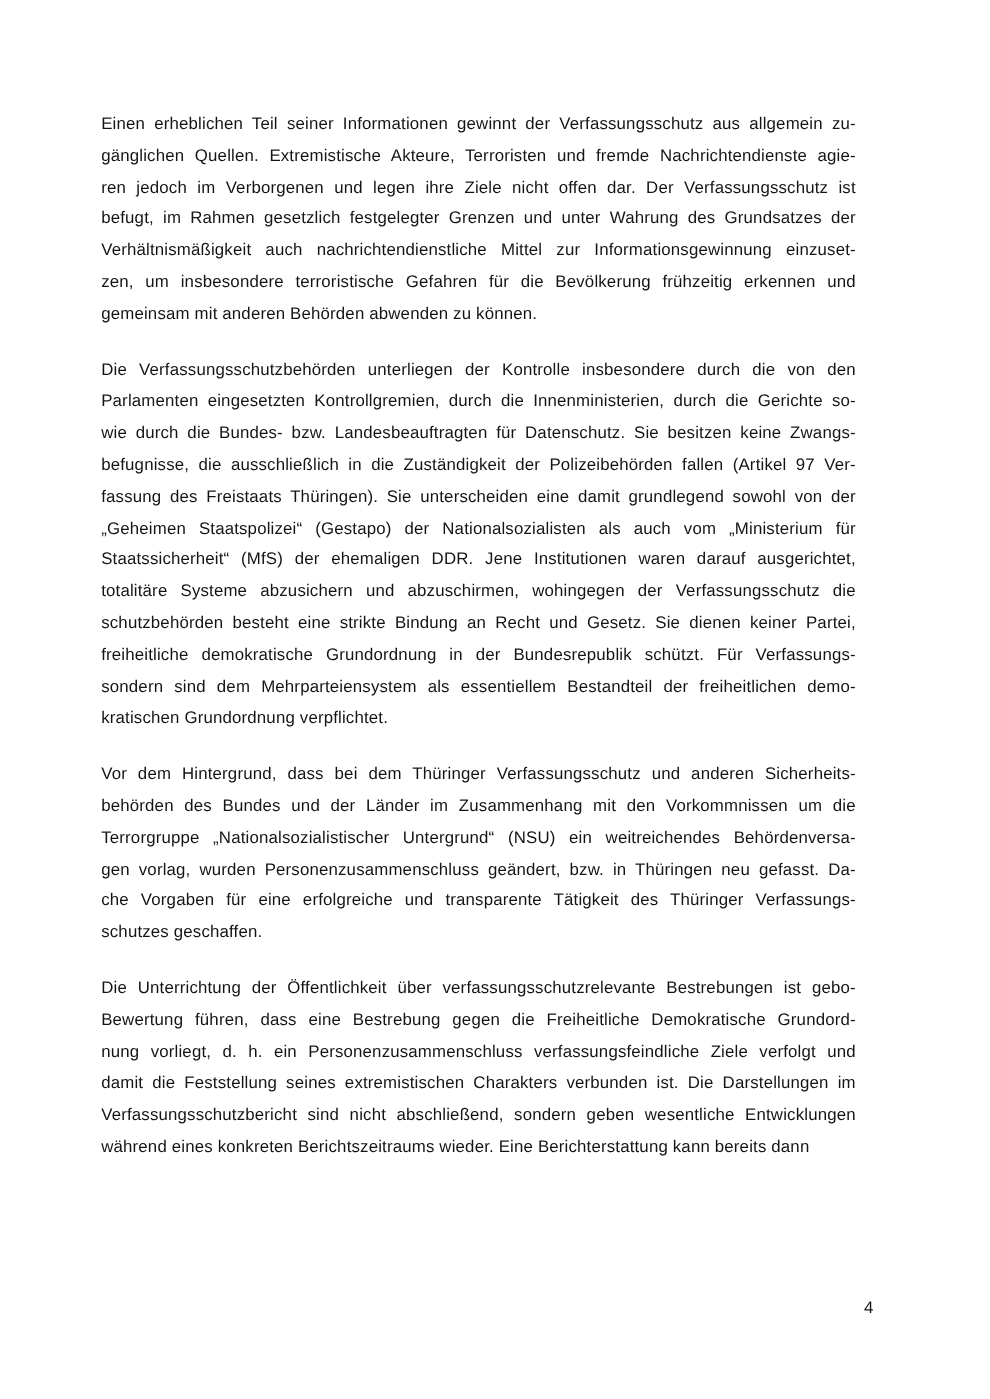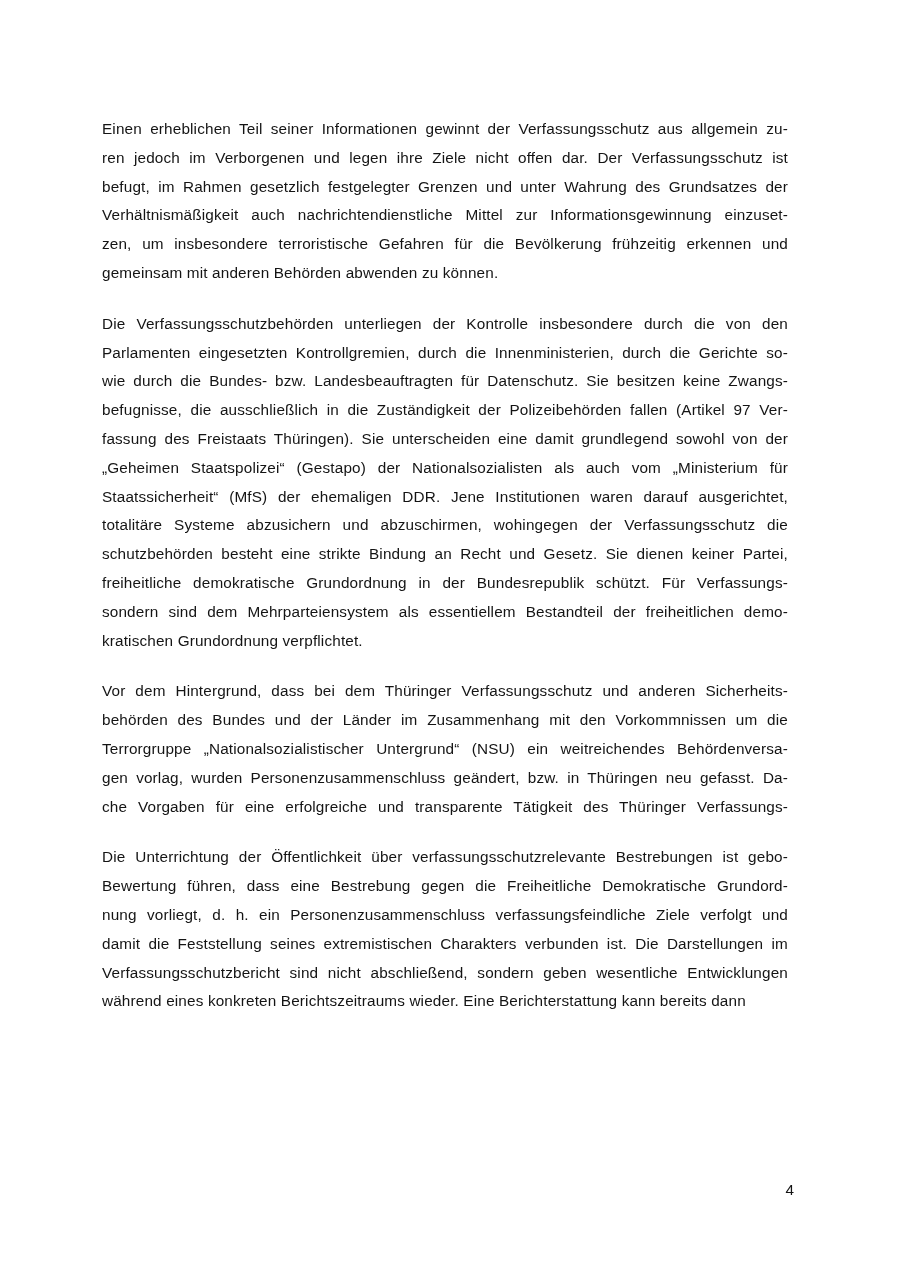--- a/index.html
+++ b/index.html
@@ -13,24 +13,23 @@
     width: 900px;
     height: 1272px;
     background: #ffffff;
     overflow: hidden;
     font-family: "Liberation Sans", sans-serif;
     color: #111111;
     -webkit-font-smoothing: antialiased;
   }
   .text-column {
     position: absolute;
-    left: 102px;
+    left: 92px;
     top: 99px;
     width: 686px;
-    margin-top: 16px;
   }
   .para {
     margin: 0 0 22px 0;
     font-size: 15.3px;
     line-height: 28.8px;
     color: #141414;
     letter-spacing: 0.01em;
   }
   .para:last-child {
     margin-bottom: 0;
@@ -59,20 +58,21 @@
   }
 </style>
 </head>
 <body>
 
 <div class="page">
 
   <div class="text-column">
       <p class="para">
         <span class="line">Einen erheblichen Teil seiner Informationen gewinnt der Verfassungsschutz aus allgemein zu-</span>
+        <span class="line">gänglichen Quellen. Extremistische Akteure, Terroristen und fremde Nachrichtendienste agie-</span>
         <span class="line">ren jedoch im Verborgenen und legen ihre Ziele nicht offen dar. Der Verfassungsschutz ist</span>
         <span class="line">befugt, im Rahmen gesetzlich festgelegter Grenzen und unter Wahrung des Grundsatzes der</span>
         <span class="line">Verhältnismäßigkeit auch nachrichtendienstliche Mittel zur Informationsgewinnung einzuset-</span>
         <span class="line">zen, um insbesondere terroristische Gefahren für die Bevölkerung frühzeitig erkennen und</span>
         <span class="line last">gemeinsam mit anderen Behörden abwenden zu können.</span>
       </p>
       <p class="para">
         <span class="line">Die Verfassungsschutzbehörden unterliegen der Kontrolle insbesondere durch die von den</span>
         <span class="line">Parlamenten eingesetzten Kontrollgremien, durch die Innenministerien, durch die Gerichte so-</span>
         <span class="line">wie durch die Bundes- bzw. Landesbeauftragten für Datenschutz. Sie besitzen keine Zwangs-</span>
@@ -85,20 +85,21 @@
         <span class="line">freiheitliche demokratische Grundordnung in der Bundesrepublik schützt. Für Verfassungs-</span>
         <span class="line">sondern sind dem Mehrparteiensystem als essentiellem Bestandteil der freiheitlichen demo-</span>
         <span class="line last">kratischen Grundordnung verpflichtet.</span>
       </p>
       <p class="para">
         <span class="line">Vor dem Hintergrund, dass bei dem Thüringer Verfassungsschutz und anderen Sicherheits-</span>
         <span class="line">behörden des Bundes und der Länder im Zusammenhang mit den Vorkommnissen um die</span>
         <span class="line">Terrorgruppe „Nationalsozialistischer Untergrund“ (NSU) ein weitreichendes Behördenversa-</span>
         <span class="line">gen vorlag, wurden Personenzusammenschluss geändert, bzw. in Thüringen neu gefasst. Da-</span>
         <span class="line">che Vorgaben für eine erfolgreiche und transparente Tätigkeit des Thüringer Verfassungs-</span>
+        <span class="line last">schutzes geschaffen.</span>
       </p>
       <p class="para">
         <span class="line">Die Unterrichtung der Öffentlichkeit über verfassungsschutzrelevante Bestrebungen ist gebo-</span>
         <span class="line">Bewertung führen, dass eine Bestrebung gegen die Freiheitliche Demokratische Grundord-</span>
         <span class="line">nung vorliegt, d. h. ein Personenzusammenschluss verfassungsfeindliche Ziele verfolgt und</span>
         <span class="line">damit die Feststellung seines extremistischen Charakters verbunden ist. Die Darstellungen im</span>
         <span class="line">Verfassungsschutzbericht sind nicht abschließend, sondern geben wesentliche Entwicklungen</span>
         <span class="line last">während eines konkreten Berichtszeitraums wieder. Eine Berichterstattung kann bereits dann</span>
       </p>
     </div>

